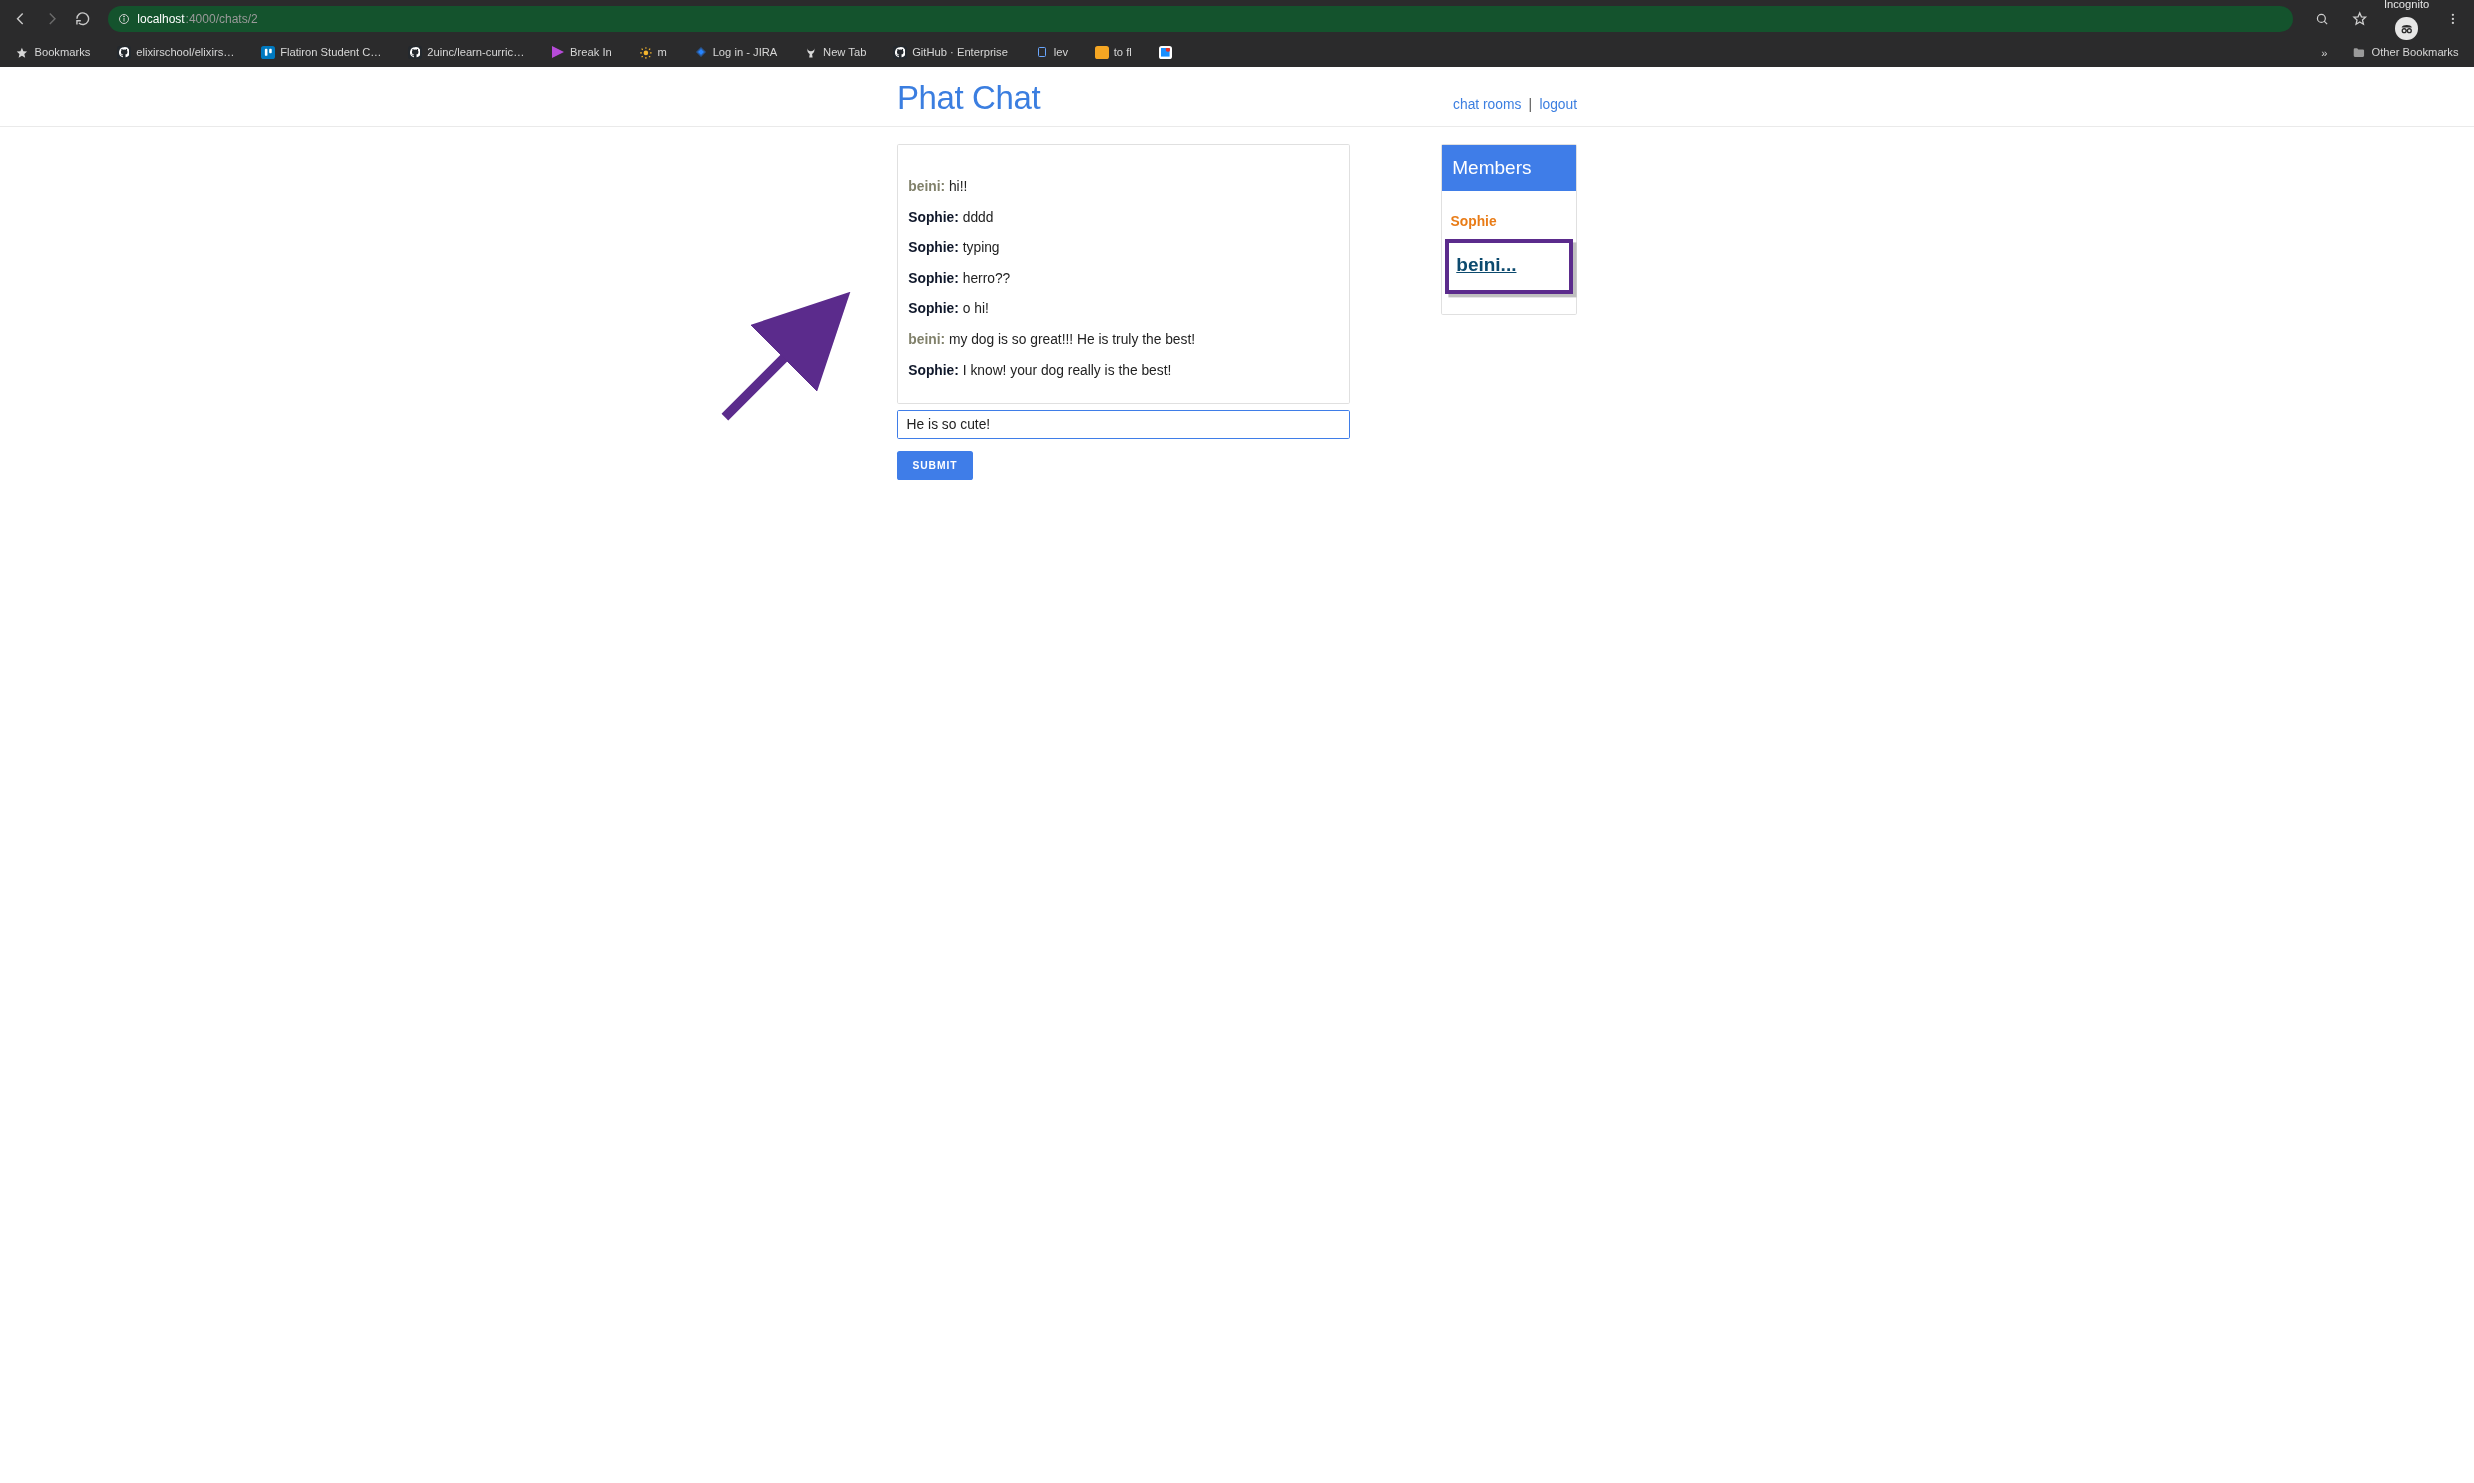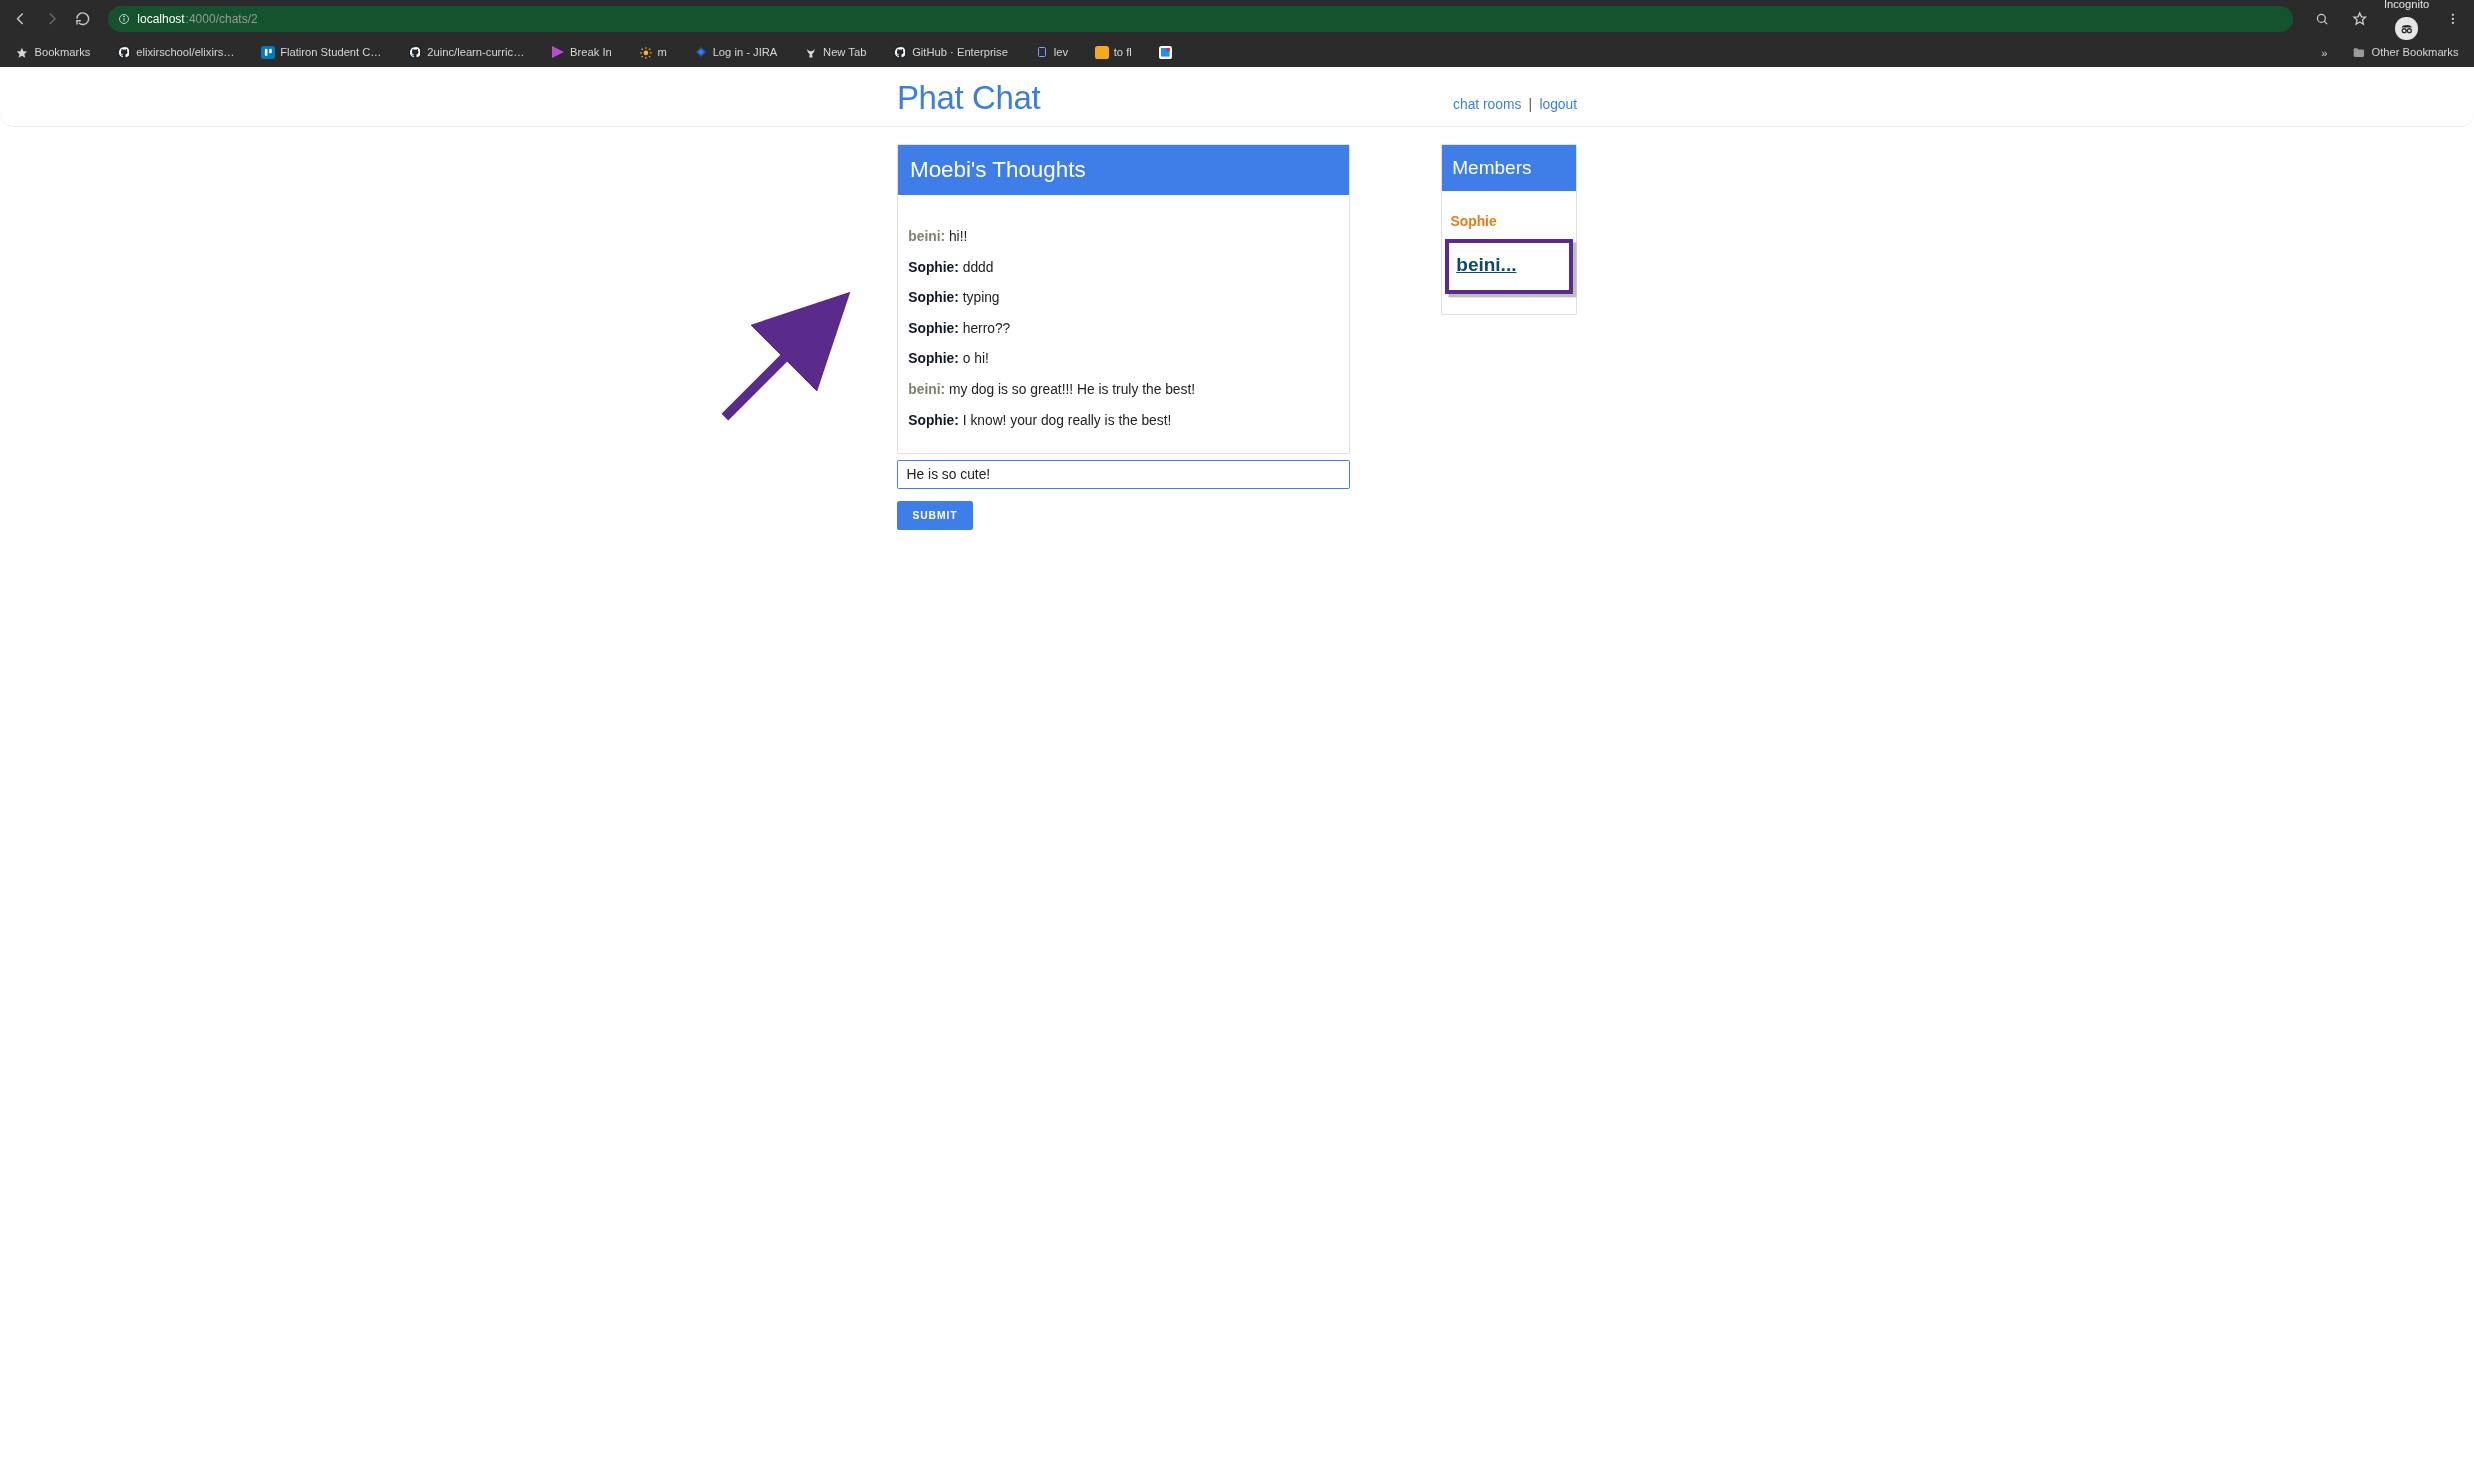--- a/index.html
+++ b/index.html
@@ -75,21 +75,20 @@
   .bm-spacer { flex:1; }
   .bm-chevrons { padding:0 5.2px; color:#cfcfcf; }
 
   
   .page {
     background:#fff;
   }
   .header-area {
     border-bottom: 0.9px solid #eaeaea;
     padding: 12px 0 8.6px 0;
-    border-radius: 14px;
   }
   .header-inner {
     width: 680px;
     margin: 0 auto;
     display:flex;
     align-items:flex-end;
     justify-content:space-between;
   }
   .site-title {
     font-size: 33px;
@@ -401,21 +400,20 @@
         <span class="sep">|</span>
         <a href="#">logout</a>
       </div>
     </div>
   </div>
 
   <div class="content-wrap">
 
     <div class="chat-col">
       <div class="panel chat-panel">
-        <div class="panel-header">Moebi's Thoughts</div>
         <div class="chat-body">
           <div class="chat-scroll" id="chat-scroll">
               <div class="msg cut"><span class="author beini">beini:</span><span> hi!!</span></div>
               <div class="msg"><span class="author sophie">Sophie:</span><span> dddd</span></div>
               <div class="msg"><span class="author sophie">Sophie:</span><span> typing</span></div>
               <div class="msg"><span class="author sophie">Sophie:</span><span> herro??</span></div>
               <div class="msg"><span class="author sophie">Sophie:</span><span> o hi!</span></div>
               <div class="msg"><span class="author beini">beini:</span><span> my dog is so great!!! He is truly the best!</span></div>
               <div class="msg"><span class="author sophie">Sophie:</span><span> I know! your dog really is the best!</span></div>
             </div>

